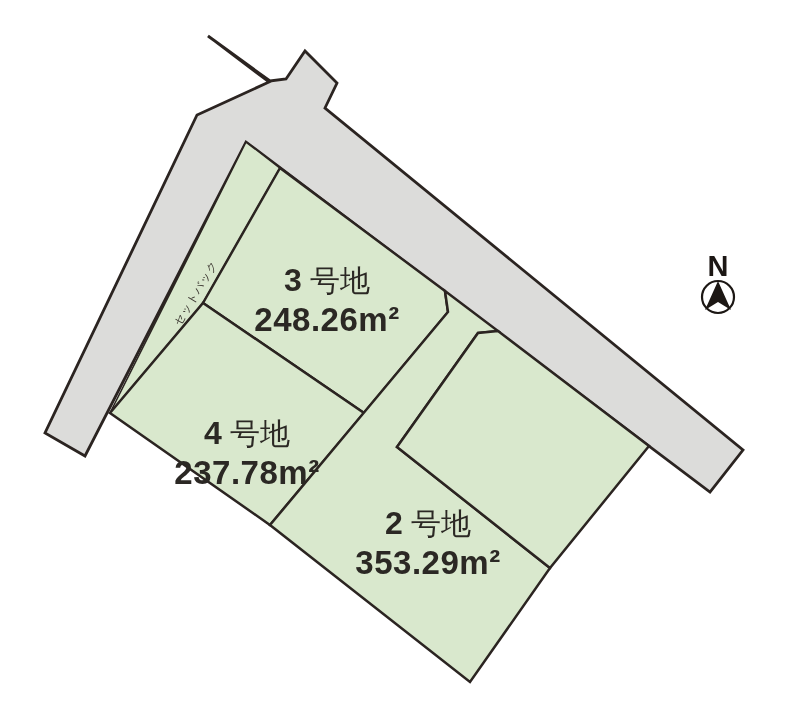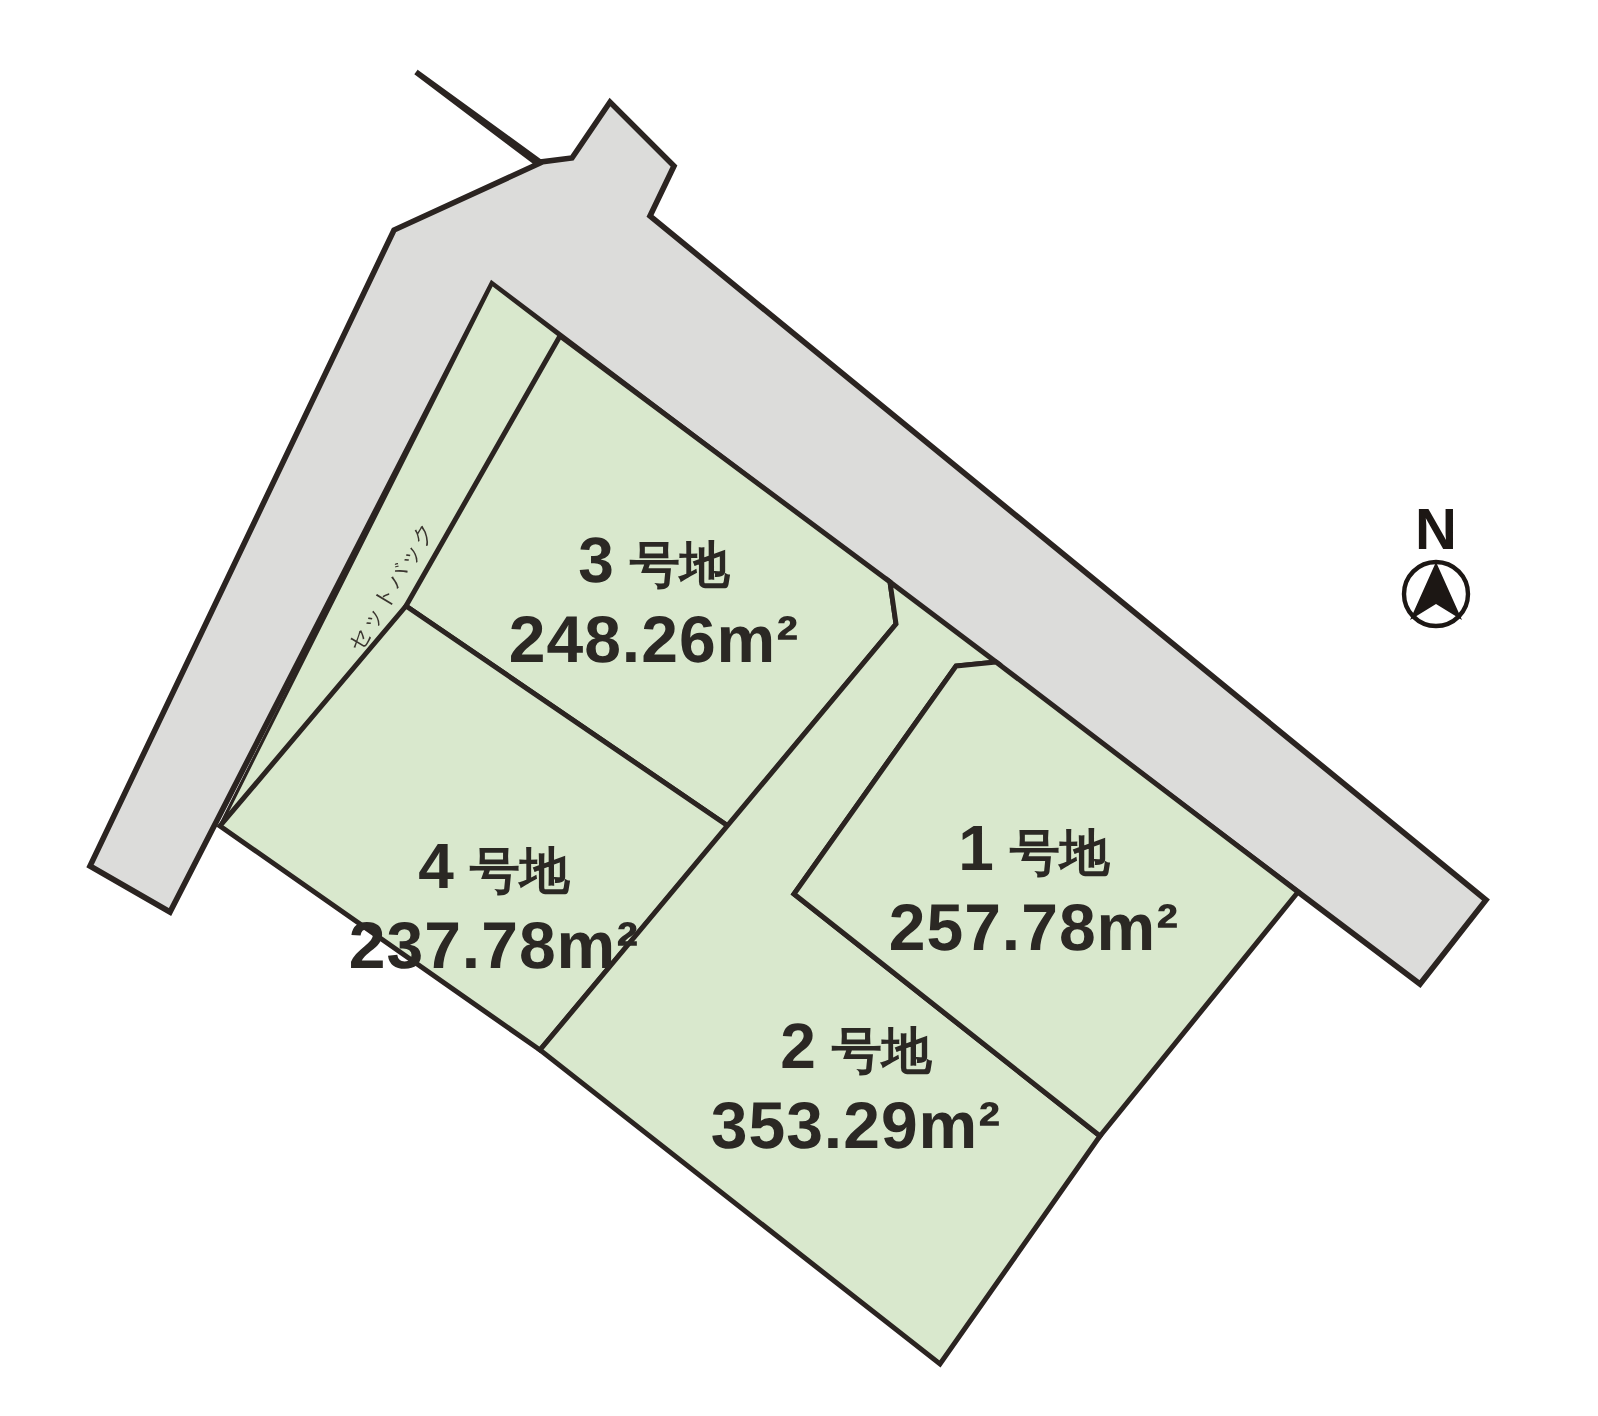--- a/index.html
+++ b/index.html
@@ -55,22 +55,22 @@
   }
   .plot-num {
     margin-bottom: 7px;
   }
   .plot-num .digit {
     font-size: 32px;
     font-weight: 600;
     letter-spacing: 1px;
   }
   .plot-num .suffix {
-    font-size: 25px;
-    font-weight: 700;
+    font-size: 30px;
+    font-weight: 400;
     margin-left: 7px;
   }
   .plot-area-text {
     font-size: 33px;
     font-weight: 600;
     letter-spacing: 0.5px;
   }
   #setback-label {
     position: absolute;
     left: 196px;
@@ -107,26 +107,20 @@
     <polygon class="plot" points="203,303 364,413 270,525 110,413"></polygon>
 
     <polygon class="plot" points="445,291 498,331 478,333 397,447 550,568 470,682 270,525 448,312"></polygon>
 
     <polygon class="plot" points="478,333 498,331 649,446 550,568 397,447"></polygon>
 
     <circle class="compass-circle" cx="718" cy="297" r="16"></circle>
     <path class="compass-needle" d="M 718,281 L 731,310 L 718,302 L 705,310 Z"></path>
   </svg>
 
-  <div class="plot-label" style="left:517px; top:444px;">
-    <div class="plot-num">
-      <span class="digit">1</span><span class="suffix">号地</span>
-    </div>
-    <div class="plot-area-text">257.78m²</div>
-  </div>
 
   <div class="plot-label" style="left:428px; top:543px;">
     <div class="plot-num">
       <span class="digit">2</span><span class="suffix">号地</span>
     </div>
     <div class="plot-area-text">353.29m²</div>
   </div>
 
   <div class="plot-label" style="left:327px; top:300px;">
     <div class="plot-num">

